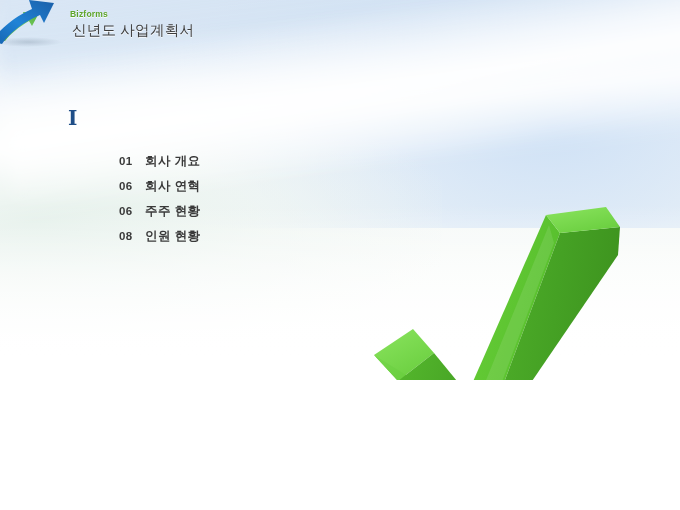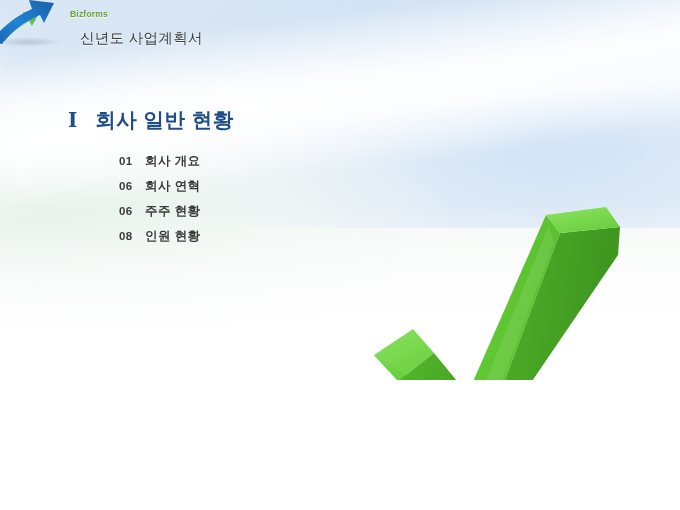--- a/index.html
+++ b/index.html
@@ -124,22 +124,23 @@
     color: #5FA52B;
     letter-spacing: 0.2px;
     margin: 0 0 4px 2px;
     text-shadow: 0 1px 0 rgba(255,255,255,0.85);
   }
   .brand-title {
     font-size: 14.5px;
     font-weight: normal;
     color: #3d3d3d;
     letter-spacing: 0.3px;
-    margin: 12px;
+    margin: 4px;
     text-shadow: 0 1px 0 rgba(255,255,255,0.8);
+    font-family: Liberation Serif, serif;
   }
 
   
   .section-heading {
     position: absolute;
     left: 68px;
     top: 106px;
     display: flex;
     align-items: baseline;
     color: #1F4E87;
@@ -231,21 +232,20 @@
     <path d="M-2 45 C 6 33, 20 21, 38 13 L 35 4 L 60 7 L 50 27 L 46 19 C 30 26, 16 36, 8 48 Z" fill="url(#gradBlue)"></path>
   </svg>
 
   <div class="brand-block">
     <div class="brand-name">Bizforms</div>
     <div class="brand-title">신년도 사업계획서</div>
   </div>
 
   <div class="section-heading">
     <span class="section-numeral">Ⅰ</span>
-    <span class="section-title">회사 일반 현황</span>
   </div>
 
   <div class="agenda">
     <div class="agenda-item">
       <span class="agenda-num">01</span>
       <span class="agenda-label">회사 개요</span>
     </div>
     <div class="agenda-item">
       <span class="agenda-num">06</span>
       <span class="agenda-label">회사 연혁</span>

